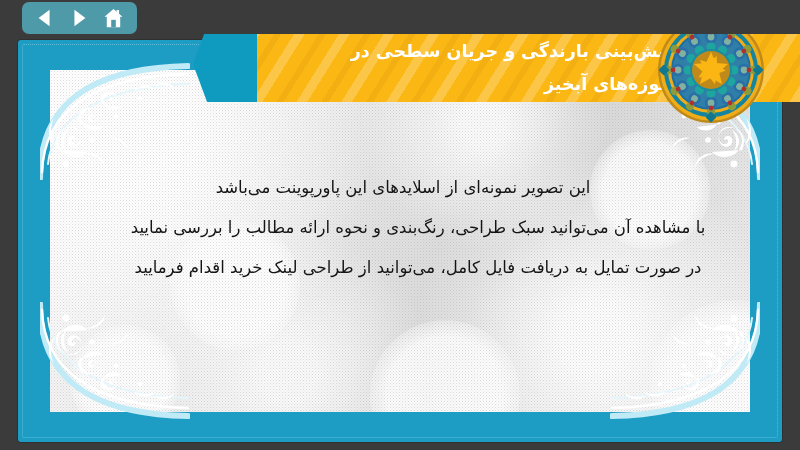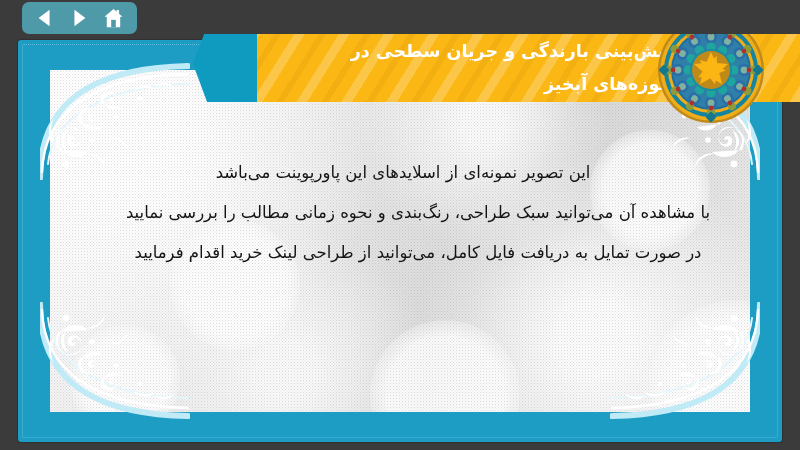--- a/index.html
+++ b/index.html
@@ -150,21 +150,21 @@
     position: absolute;
     left: 657px; top: 16px;
     width: 108px; height: 108px;
     z-index: 56;
   }
   #medallion svg { display: block; width: 108px; height: 108px; }
 
   
   #bodytext {
     position: absolute;
-    left: 60px; top: 113px;
+    left: 60px; top: 128px;
     width: 680px;
     z-index: 30;
     direction: rtl;
     text-align: center;
   }
   .body-line {
     direction: rtl;
     color: #141414;
     font-size: 16.5px;
     line-height: 40px;
@@ -314,21 +314,21 @@
           <path d="M28 70 c-8 4-10 16-2 21 -4-7-2-16 2-21z"></path>
           <path d="M14 58 c-7 8-7 20 1 27 -5-9-5-19-1-27z"></path>
           <path d="M46 94 c9-2 18 4 19 13 -4-8-11-12-19-13z"></path>
           <path d="M70 78 c8-2 16 3 18 11 -4-7-11-10-18-11z"></path>
         </g>
       </svg>
     </div>
 
     <div id="bodytext">
       <div class="body-line l1">این تصویر نمونه‌ای از اسلایدهای این پاورپوینت می‌باشد</div>
-      <div class="body-line l2">با مشاهده آن می‌توانید سبک طراحی، رنگ‌بندی و نحوه زمانی مطالب را بررسی نمایید</div>
+      <div class="body-line l2">با مشاهده آن می‌توانید سبک طراحی، رنگ‌بندی و نحوه ارائه مطالب را بررسی نمایید</div>
       <div class="body-line l3">در صورت تمایل به دریافت فایل کامل، می‌توانید از طراحی لینک خرید اقدام فرمایید</div>
     </div>
   </div>
 
   <div id="headerband"></div>
   <div id="headertab"></div>
 
   <div id="titleblock">
     <div class="title-line">بررسی کاربرد مدل‌های سری زمانی در</div>
     <div class="title-line">پیش‌بینی بارندگی و جریان سطحی در</div>

